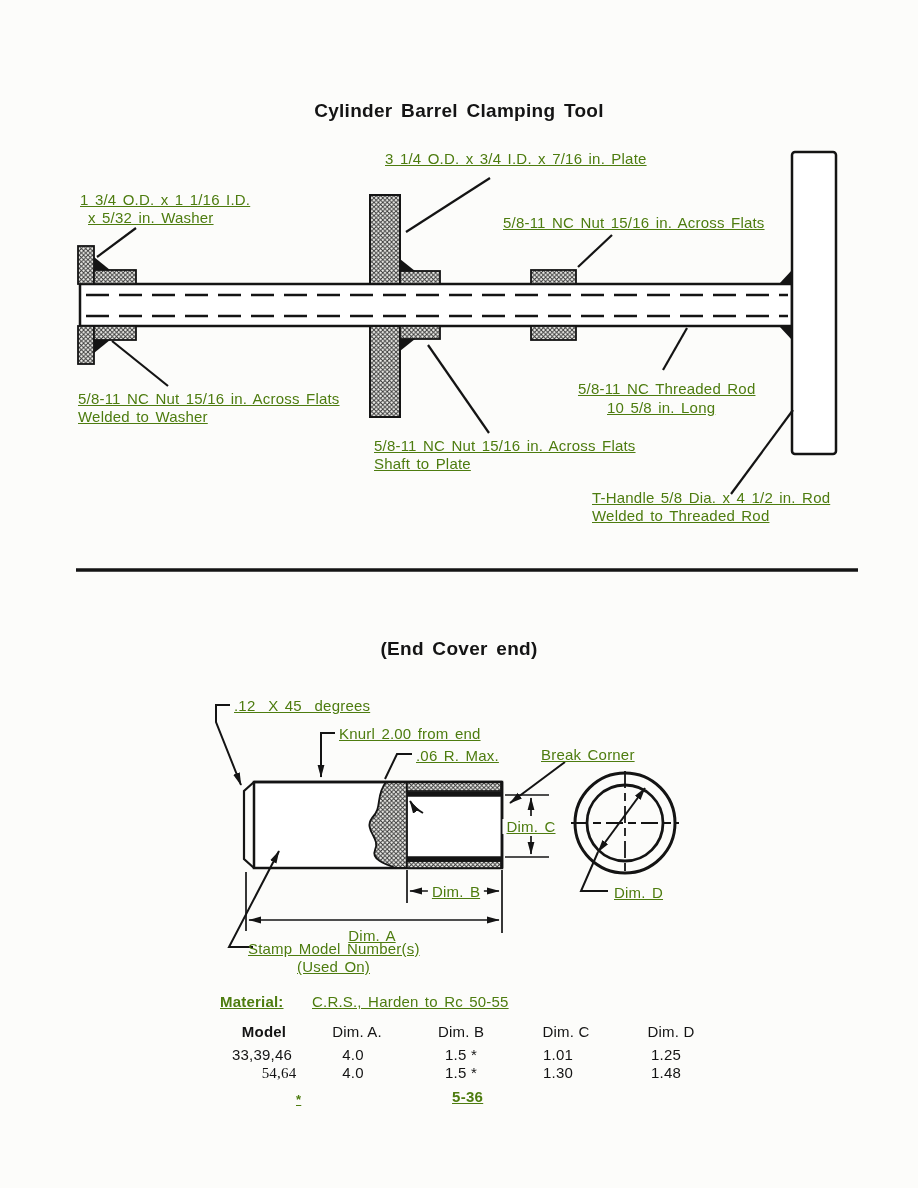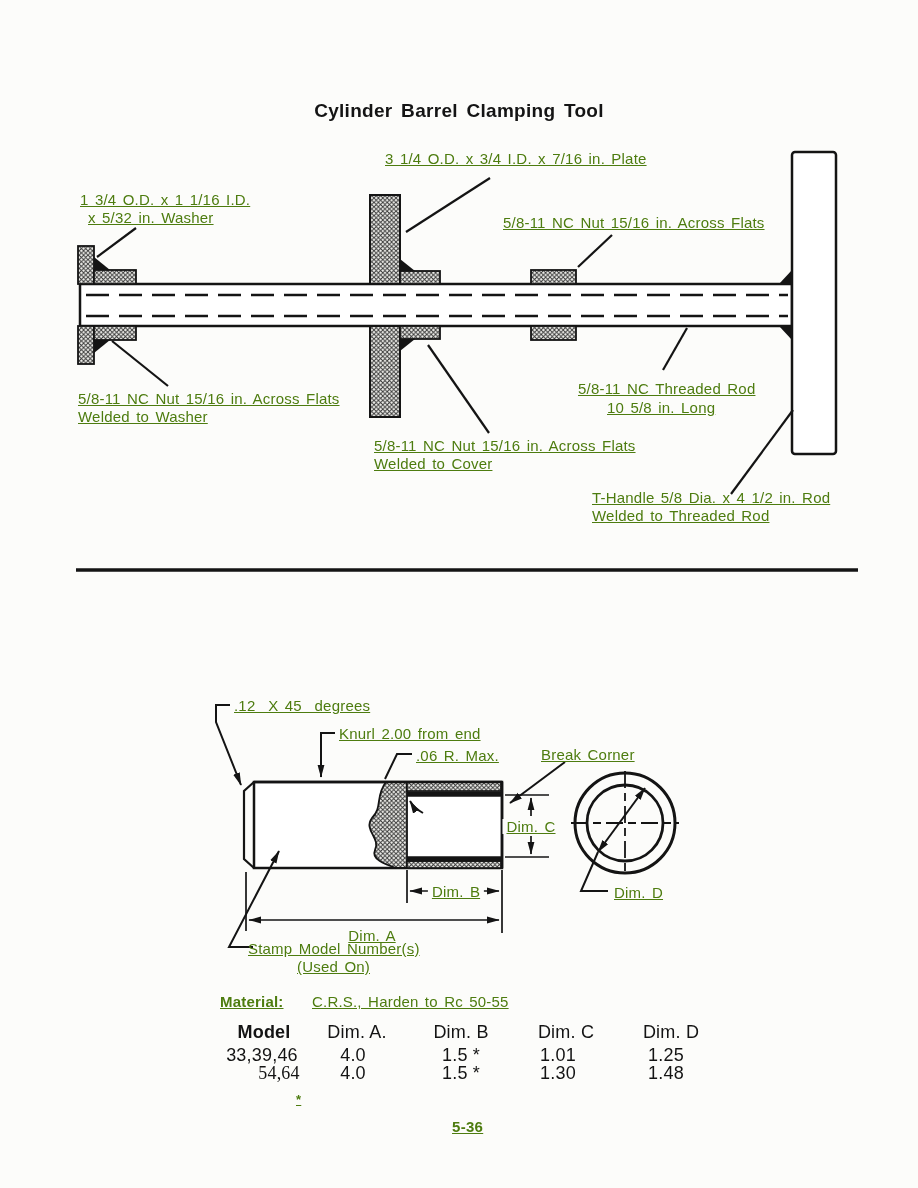--- a/index.html
+++ b/index.html
@@ -27,21 +27,21 @@
     position:absolute;left:0;width:918px;
     text-align:center;
     font-size:19px;line-height:21px;
     font-weight:bold;
     letter-spacing:.3px;word-spacing:3px;
     white-space:pre;
   }
   .dim{background:#fcfcfa;padding:0 4px;transform:translateX(-50%);}
   .tcell{
     position:absolute;transform:translateX(-50%);
-    font-size:18px;line-height:16px;white-space:pre;letter-spacing:.2px;
+    font-size:15px;line-height:16px;white-space:pre;letter-spacing:.2px;
   }
   .thead{font-weight:normal;}
   .bold{font-weight:bold;}
   .foot{font-size:12.5px;line-height:13px;}
   .fmark{font-size:13px;font-weight:bold;}
   .pagenum{font-size:15px;font-weight:bold;letter-spacing:.3px;}
 </style>
 </head>
 <body>
 
@@ -149,26 +149,27 @@
 
   <div class="ttl" style="top:100px;">Cylinder Barrel Clamping Tool</div>
 
   <div class="lbl" style="left:385px;top:151px;">3 1/4 O.D. x 3/4 I.D. x 7/16 in. Plate</div>
   <div class="lbl" style="left:80px;top:192px;">1 3/4 O.D. x 1 1/16 I.D.</div>
   <div class="lbl" style="left:88px;top:210px;">x 5/32 in. Washer</div>
   <div class="lbl" style="left:503px;top:215px;">5/8-11 NC Nut 15/16 in. Across Flats</div>
   <div class="lbl" style="left:78px;top:391px;">5/8-11 NC Nut 15/16 in. Across Flats</div>
   <div class="lbl" style="left:78px;top:409px;">Welded to Washer</div>
   <div class="lbl" style="left:374px;top:438px;">5/8-11 NC Nut 15/16 in. Across Flats</div>
-  <div class="lbl" style="left:374px;top:456px;">Welded to Cover</div>
+  <div class="lbl" style="left:374px;top:456px;">Shaft to Plate</div>
   <div class="lbl" style="left:578px;top:381px;">5/8-11 NC Threaded Rod</div>
   <div class="lbl" style="left:578px;top:400px;margin-left:29px;">10 5/8 in. Long</div>
   <div class="lbl" style="left:592px;top:490px;">T-Handle 5/8 Dia. x 4 1/2 in. Rod</div>
   <div class="lbl" style="left:592px;top:508px;">Welded to Threaded Rod</div>
 
+  <div class="ttl" style="top:638px;">(End Cover end)</div>
 
   <div class="lbl" style="left:234px;top:698px;">.12  X 45  degrees</div>
   <div class="lbl" style="left:339px;top:726px;">Knurl 2.00 from end</div>
   <div class="lbl" style="left:416px;top:748px;">.06 R. Max.</div>
   <div class="lbl" style="left:541px;top:747px;">Break Corner</div>
 
   <div class="lbl dim" style="left:531px;top:819px;">Dim. C</div>
   <div class="lbl dim" style="left:456px;top:884px;">Dim. B</div>
   <div class="lbl dim" style="left:372px;top:913px;margin-top:15px;">Dim. A</div>
   <div class="lbl" style="left:614px;top:885px;">Dim. D</div>
@@ -192,15 +193,15 @@
   <span class="tcell" style="left:666px;top:1047px;">1.25</span>
 
   <span class="tcell" style="left:279px;top:1065px;font-family:Liberation Serif, serif;">54,64</span>
   <span class="tcell" style="left:353px;top:1065px;">4.0</span>
   <span class="tcell" style="left:461px;top:1065px;">1.5 *</span>
   <span class="tcell" style="left:558px;top:1065px;">1.30</span>
   <span class="tcell" style="left:666px;top:1065px;">1.48</span>
 
   <span class="lbl fmark" style="left:296px;top:1092px;">*</span>
 
-  <span class="lbl pagenum" style="left:452px;top:1119px;">5-36</span>
+  <span class="lbl pagenum" style="left:452px;top:1089px;">5-36</span>
 
 </div>
 
 </body></html>

